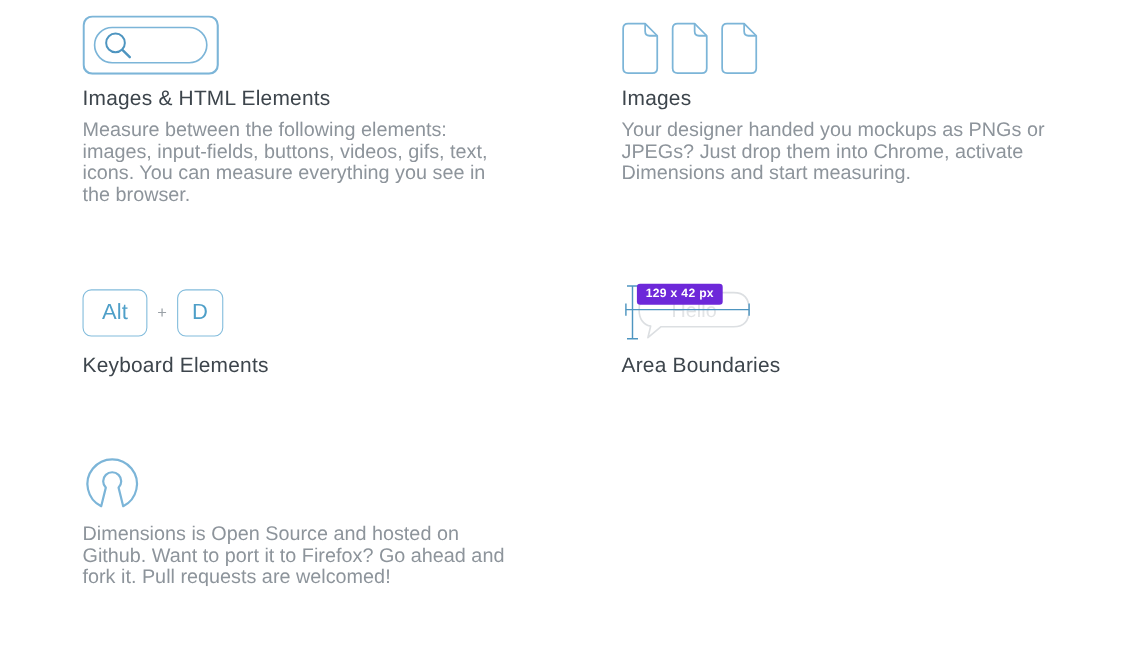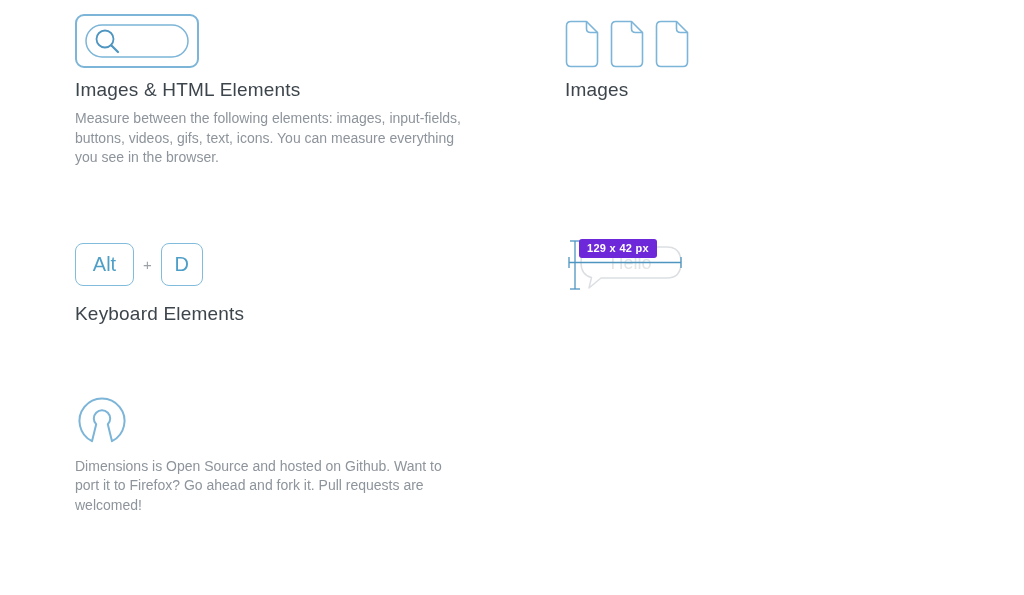--- a/index.html
+++ b/index.html
@@ -30,21 +30,21 @@
   .feature-title {
     margin-top: 11px;
     font-size: 19px;
     line-height: 22px;
     font-weight: 400;
     color: #3d454c;
     letter-spacing: 0.2px;
   }
   .feature-desc {
     margin-top: 8px;
-    font-size: 14px;
+    font-size: 18px;
     line-height: 19.5px;
     color: #8d949b;
     max-width: 392px;
   }
   
   .keys-row { display: flex; align-items: center; }
   .key {
     display: flex; align-items: center; justify-content: center;
     border: 1.5px solid #82bcdc;
     border-radius: 8px;
@@ -113,20 +113,21 @@
             <path d="M6 1.5 H21.5 L32.5 12.5 V42 Q32.5 46.5 28 46.5 H6 Q1.5 46.5 1.5 42 V6 Q1.5 1.5 6 1.5 Z" fill="none" stroke="#7cb5d8" stroke-width="1.6" stroke-linejoin="round"></path>
             <path d="M21.5 1.5 V8.5 Q21.5 12.5 25.5 12.5 H32.5" fill="none" stroke="#7cb5d8" stroke-width="1.6"></path>
           </svg>
           <svg width="34" height="48" viewBox="0 0 34 48">
             <path d="M6 1.5 H21.5 L32.5 12.5 V42 Q32.5 46.5 28 46.5 H6 Q1.5 46.5 1.5 42 V6 Q1.5 1.5 6 1.5 Z" fill="none" stroke="#7cb5d8" stroke-width="1.6" stroke-linejoin="round"></path>
             <path d="M21.5 1.5 V8.5 Q21.5 12.5 25.5 12.5 H32.5" fill="none" stroke="#7cb5d8" stroke-width="1.6"></path>
           </svg>
         </div>
       </div>
       <h3 class="feature-title">Images</h3>
+      <p class="feature-desc">Your designer handed you mockups as PNGs or JPEGs? Just drop them into Chrome, activate Dimensions and start measuring.</p>
     </div>
 
     <div class="feature">
       <div class="icon-area center">
         <div class="keys-row">
           <div class="key key-alt">Alt</div>
           <span class="plus-sign">+</span>
           <div class="key key-d">D</div>
         </div>
       </div>
@@ -142,20 +143,21 @@
             <line x1="4" y1="24.5" x2="116" y2="24.5" stroke="#4e95c0" stroke-width="1.3"></line>
             <line x1="4" y1="19" x2="4" y2="30" stroke="#4e95c0" stroke-width="1.3"></line>
             <line x1="116" y1="19" x2="116" y2="30" stroke="#4e95c0" stroke-width="1.3"></line>
             <line x1="10" y1="3" x2="10" y2="51" stroke="#4e95c0" stroke-width="1.3"></line>
             <line x1="5" y1="3" x2="15" y2="3" stroke="#4e95c0" stroke-width="1.3"></line>
             <line x1="5" y1="51" x2="15" y2="51" stroke="#4e95c0" stroke-width="1.3"></line>
           </svg>
           <div class="dimension-tooltip">129 x 42 px</div>
         </div>
       </div>
+      <h3 class="feature-title">Area Boundaries</h3>
     </div>
 
     <div class="feature">
       <div class="icon-area top">
         <svg width="54" height="54" viewBox="0 0 54 54">
           <path d="M 17 46.2 A 22.5 22.5 0 1 1 37 46.2 L 32.8 29.3 A 8.2 8.2 0 1 0 21.2 29.3 Z" fill="none" stroke="#7cb5d8" stroke-width="2" stroke-linejoin="round" stroke-linecap="round"></path>
         </svg>
       </div>
       <p class="feature-desc">Dimensions is Open Source and hosted on Github. Want to port it to Firefox? Go ahead and fork it. Pull requests are welcomed!</p>
     </div>

